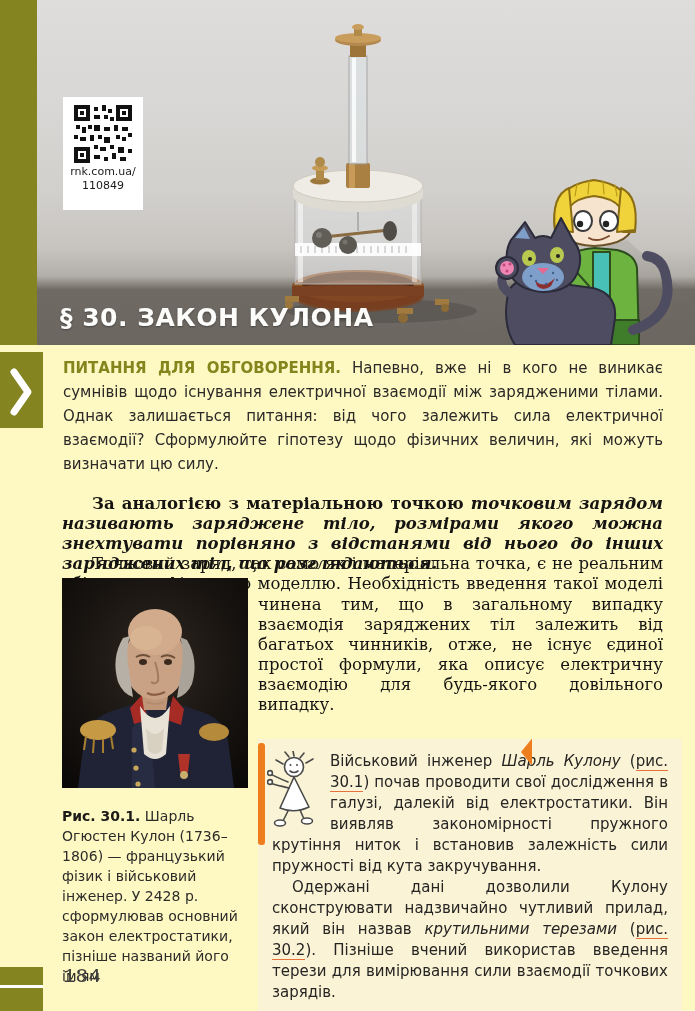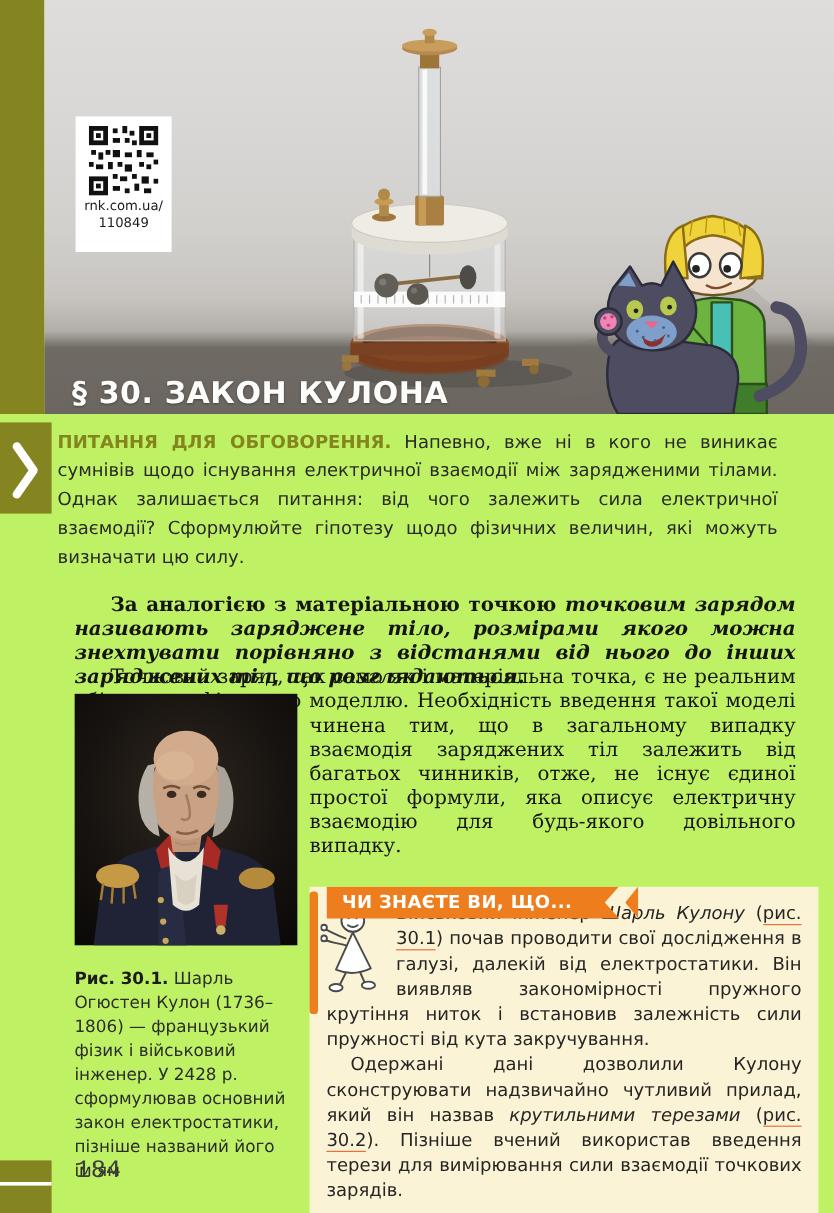--- a/index.html
+++ b/index.html
@@ -1,33 +1,33 @@
 <!DOCTYPE html>
 <html><head>
 <meta charset="utf-8">
 <style>
   html,body{margin:0;padding:0;background:#ffffff;}
-  .page{position:relative;width:695px;height:1011px;background:#bef264;overflow:hidden;
+  .page{position:relative;width:695px;height:1011px;background:#fef9c3;overflow:hidden;
         font-family:"DejaVu Sans","Liberation Sans",sans-serif;color:#1d1b19;}
 
   
   .side-strip{position:absolute;left:0;top:0;width:37px;height:345px;background:#848521;}
   .hero{position:absolute;left:37px;top:0;width:658px;height:345px;
         background:linear-gradient(#dedddb 0%,#d8d7d5 30%,#d2d0cd 55%,#c7c4c0 72%,#b2aea8 80%,#6f6a64 84%,#6b6660 100%);}
   .hero svg{position:absolute;left:0;top:0;}
-  .hero-title{position:absolute;left:23px;top:313px;font-size:25px;font-weight:bold;color:#fcfcfb;
+  .hero-title{position:absolute;left:23px;top:303px;font-size:25px;font-weight:bold;color:#fcfcfb;
         letter-spacing:.5px;text-shadow:0 1px 2px rgba(0,0,0,.35);white-space:nowrap;}
   .qr-card{position:absolute;left:26px;top:97px;width:80px;height:113px;background:#fff;text-align:center;}
   .qr-card svg{position:static;display:block;margin:8px auto 2px auto;}
   .qr-url{font-size:11px;line-height:14px;color:#1a1a1a;}
 
   
   .marker{position:absolute;left:0;top:352px;width:43px;height:76px;background:#848521;}
   .marker svg{display:block;margin:14px auto 0 8px;}
-  .intro{position:absolute;left:48px;top:356px;width:600px;font-size:15px;line-height:24px;
+  .intro{position:absolute;left:63px;top:356px;width:600px;font-size:15px;line-height:24px;
          text-align:justify;color:#2a2927;}
   .intro .lbl{color:#84851d;font-weight:bold;}
 
   .heading{position:absolute;left:62px;top:450px;width:600px;font-size:17.5px;font-weight:bold;color:#7f8013;}
 
   
   .serif{font-family:"DejaVu Serif","Liberation Serif",serif;font-size:16.5px;line-height:20px;
          text-align:justify;color:#161412;}
   .p1{position:absolute;left:62px;top:477px;width:601px;text-indent:30px;font-weight:bold;}
   .p2start{position:absolute;left:62px;top:537px;width:601px;text-indent:30px;}
@@ -327,21 +327,20 @@
           <circle cx="76" cy="206" r="2.6" fill="#c9a75a"></circle>
       </svg>
       <div class="caption"><b>Рис. 30.1.</b><span> Шарль Огюстен Кулон (1736–1806) — французький фізик і військовий інженер. У 2428 р. сформулював основний закон електростатики, пізніше названий його ім’ям</span></div>
     </div>
 
     <div class="rightcol">
       <p class="serif cont">чинена тим, що в загальному випадку взаємодія заряджених тіл залежить від багатьох чинни­ків, отже, не існує єдиної простої формули, яка описує електричну взаємодію для будь-якого довільного випадку.</p>
 
       <div class="know">
         <div class="pole"></div>
-        <div class="banner">ЧИ ЗНАЄТЕ ВИ, ЩО...</div>
         <div class="banner-tip"></div>
         <div class="cream">
           <svg class="doodle" viewBox="0 0 54 80">
             <g fill="none" stroke="#4a4a4a" stroke-width="1.6" stroke-linecap="round" stroke-linejoin="round">
               <line x1="22" y1="6" x2="18" y2="1"></line>
                 <line x1="27" y1="5" x2="26" y2="0"></line>
                 <line x1="33" y1="7" x2="37" y2="2"></line>
               <line x1="16" y1="13" x2="9" y2="9"></line>
                 <line x1="39" y1="12" x2="46" y2="8"></line>
               <circle cx="27" cy="16" r="9.5" fill="#ffffff"></circle>

